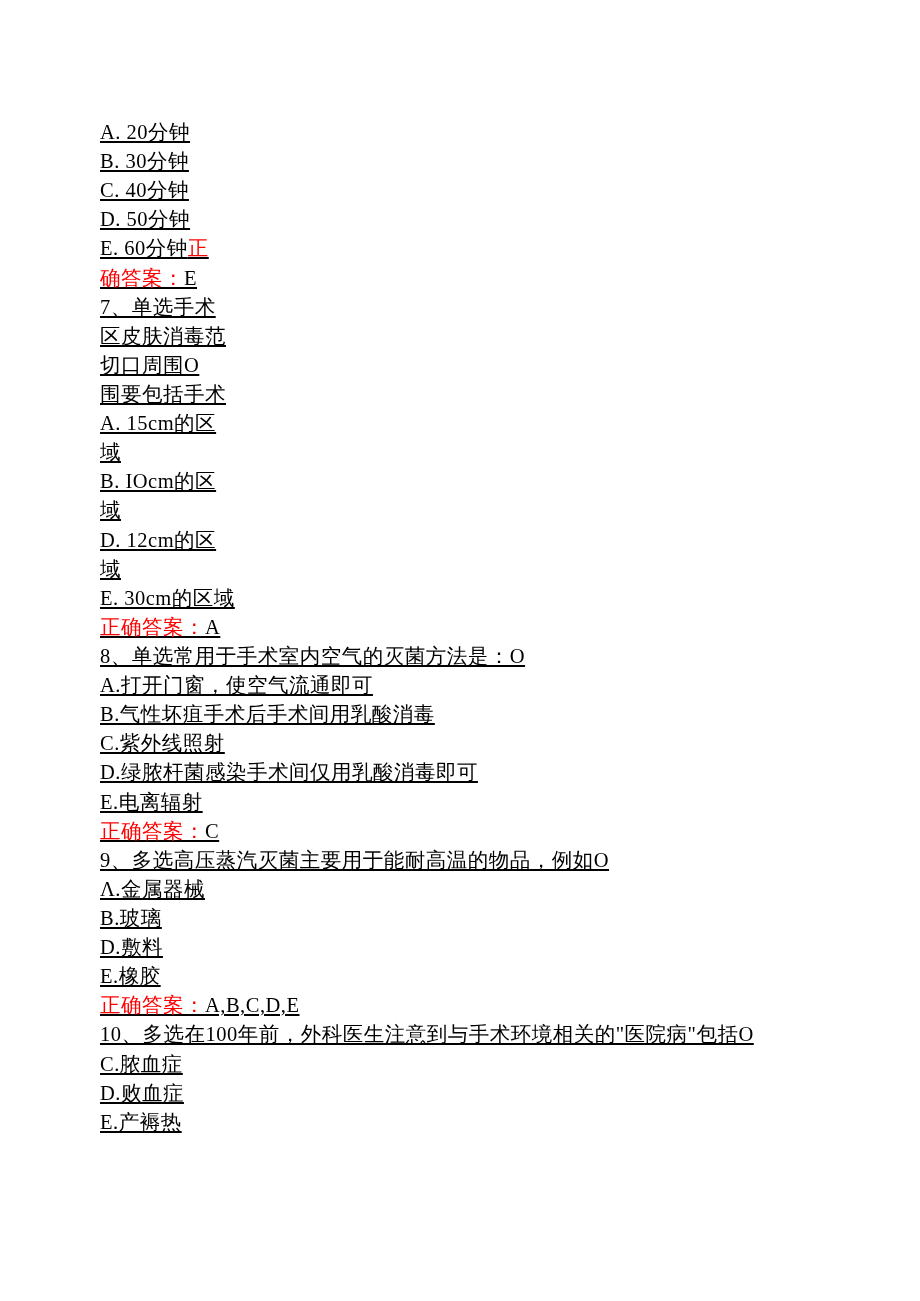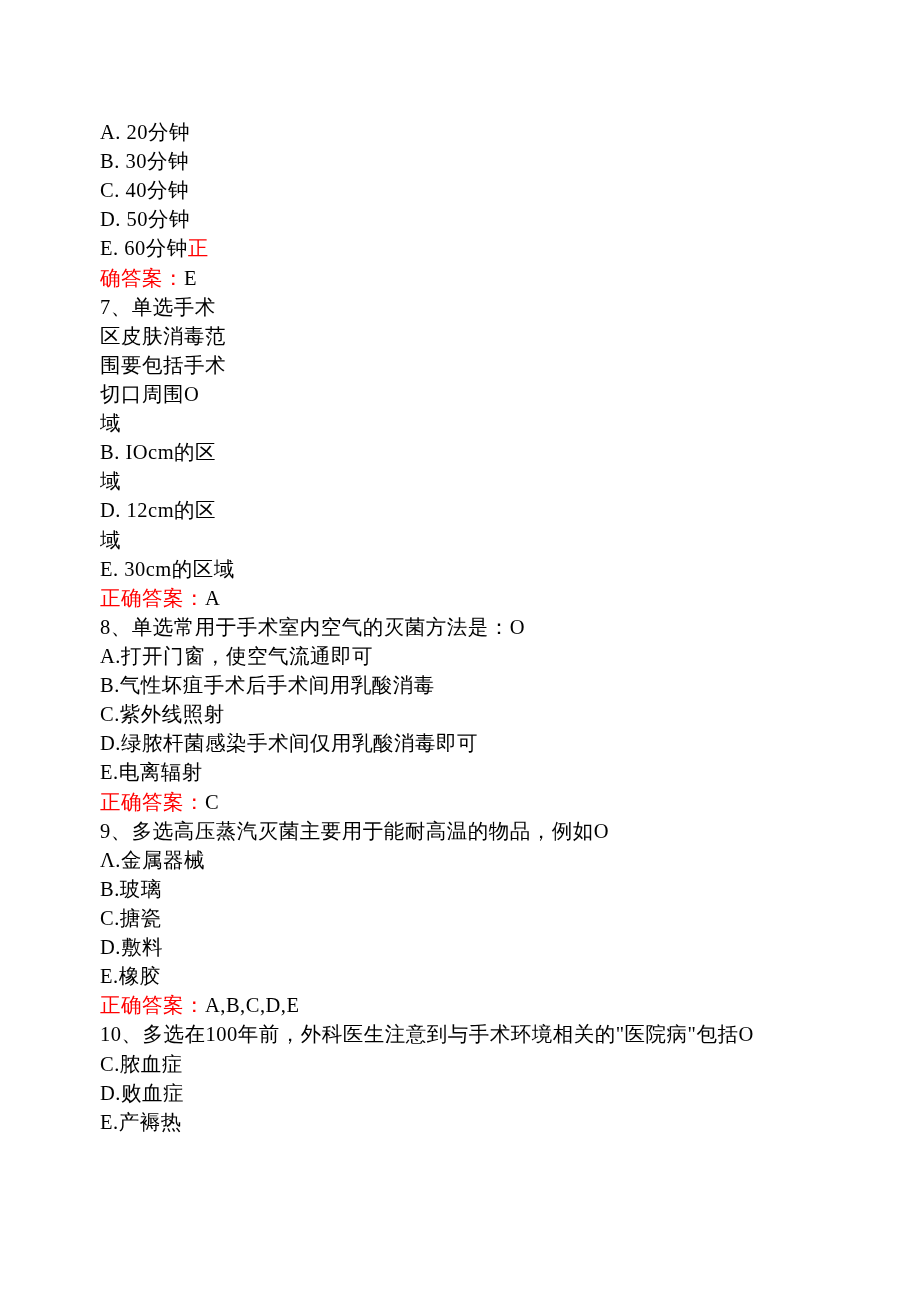--- a/index.html
+++ b/index.html
@@ -13,20 +13,21 @@
   }
   .page {
     width: 920px;
     min-height: 1301px;
     padding: 118px 75px 60px 100px;
     box-sizing: border-box;
     letter-spacing: 0.5px;
   }
   .line {
     white-space: pre-wrap;
+    text-decoration: underline;
   }
   .red {
     color: #ff0000;
   }
   .narrow {
     max-width: 200px;
     word-break: break-all;
   }
 </style>
 </head>
@@ -37,43 +38,43 @@
   <div class="line">A. 20分钟</div>
   <div class="line">B. 30分钟</div>
   <div class="line">C. 40分钟</div>
   <div class="line">D. 50分钟</div>
   <div class="line"><span>E. 60分钟</span><span class="red">正</span></div>
   <div class="line"><span class="red">确答案：</span><span>E</span></div>
 
   <div class="narrow">
     <div class="line">7、单选手术</div>
     <div class="line">区皮肤消毒范</div>
+    <div class="line">切口周围O</div>
     <div class="line">围要包括手术</div>
-    <div class="line">切口周围O</div>
+    <div class="line">A. 15cm的区</div>
     <div class="line">域</div>
     <div class="line">B. IOcm的区</div>
     <div class="line">域</div>
     <div class="line">D. 12cm的区</div>
     <div class="line">域</div>
   </div>
   <div class="line">E. 30cm的区域</div>
   <div class="line"><span class="red">正确答案：</span><span>A</span></div>
 
   <div class="line">8、单选常用于手术室内空气的灭菌方法是：O</div>
   <div class="line">A.打开门窗，使空气流通即可</div>
   <div class="line">B.气性坏疽手术后手术间用乳酸消毒</div>
   <div class="line">C.紫外线照射</div>
   <div class="line">D.绿脓杆菌感染手术间仅用乳酸消毒即可</div>
   <div class="line">E.电离辐射</div>
   <div class="line"><span class="red">正确答案：</span><span>C</span></div>
 
   <div class="line">9、多选高压蒸汽灭菌主要用于能耐高温的物品，例如O</div>
   <div class="line">Λ.金属器械</div>
   <div class="line">B.玻璃</div>
-  <div class="line">C.搪瓷</div>
   <div class="line">D.敷料</div>
   <div class="line">E.橡胶</div>
   <div class="line"><span class="red">正确答案：</span><span>A,B,C,D,E</span></div>
 
   <div class="line">10、多选在100年前，外科医生注意到与手术环境相关的"医院病"包括O</div>
   <div class="line">C.脓血症</div>
   <div class="line">D.败血症</div>
   <div class="line">E.产褥热</div>
 
 </div>

